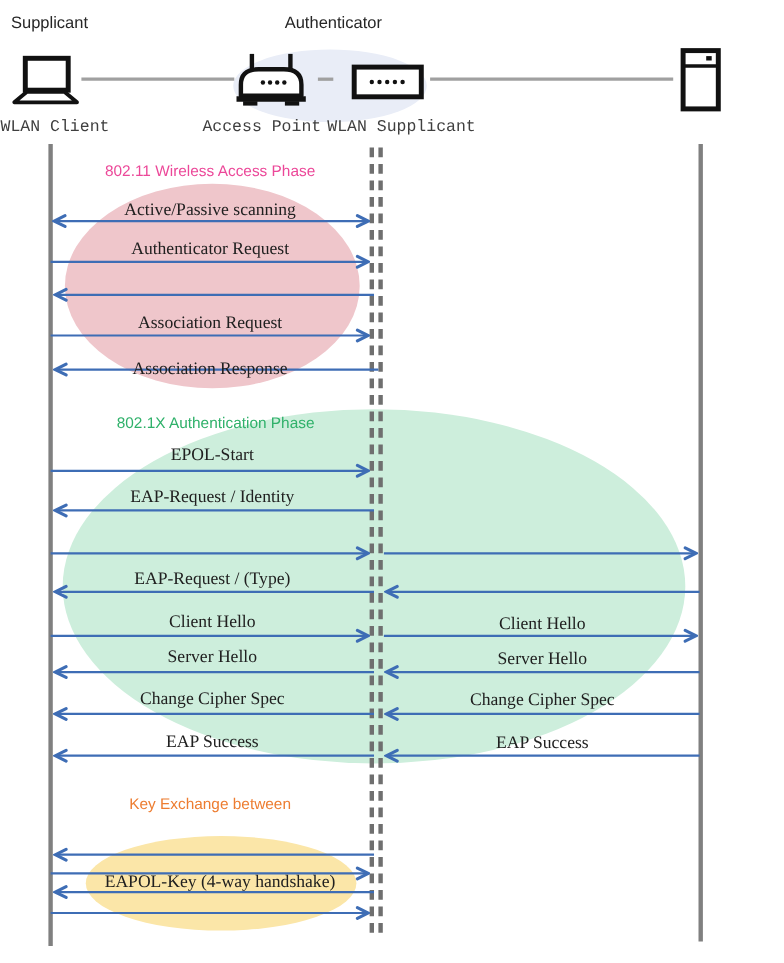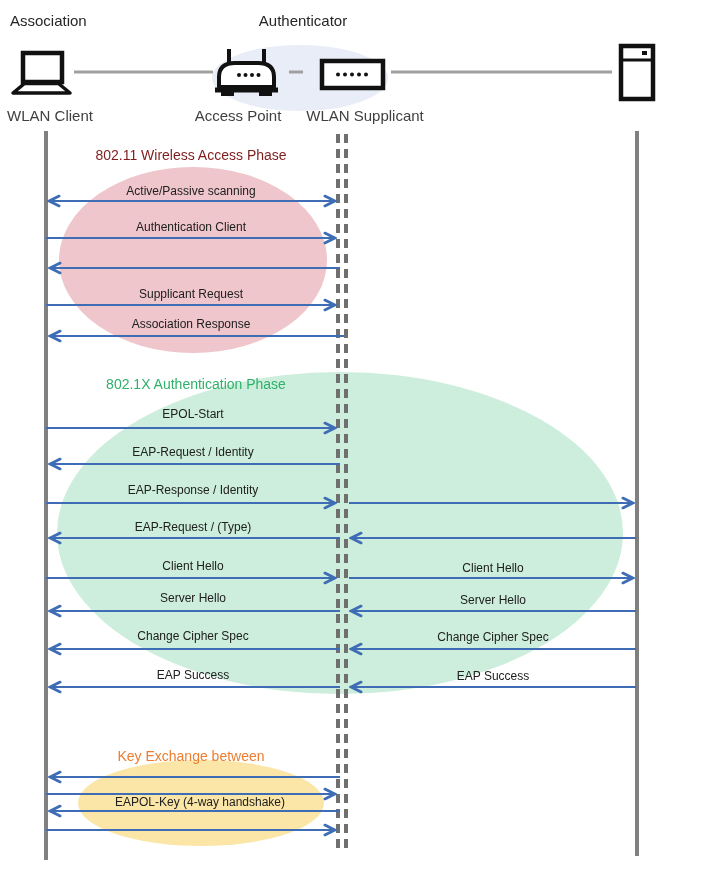--- a/index.html
+++ b/index.html
@@ -4,24 +4,24 @@
 <style>
   html,body{margin:0;padding:0;background:#fff;}
   .canvas{
     position:relative;width:713px;height:875px;background:#fff;overflow:hidden;
     font-family:"Liberation Sans", sans-serif;
   }
   .canvas svg{position:absolute;left:0;top:0;}
   .txt{position:absolute;white-space:nowrap;transform:translateX(-50%);}
   .role{font-size:15px;color:#262626;height:18px;line-height:18px;}
   .role-left{transform:none;}
-  .node-label{font-size:15px;color:#3F3F3F;height:18px;line-height:18px;}
-  .msg{font-size:12px;color:#202020;height:18px;line-height:18px;}
+  .node-label{font-size:15px;color:#3F3F3F;height:18px;line-height:18px;font-family:Liberation Mono, monospace;}
+  .msg{font-size:16px;color:#202020;height:18px;line-height:18px;font-family:Liberation Serif, serif;}
   .phase-title{font-size:14px;height:19px;line-height:19px;}
-  .p1{color:#7f1d1d;}
+  .p1{color:#ec4899;}
   .p2{color:#2FB16A;text-align:right;}
   .p3{color:#ED7D31;text-align:center;}
 </style>
 </head>
 <body>
 
 <div class="canvas">
 
   <svg width="713" height="875" viewBox="0 0 713 875">
     <defs>
@@ -108,44 +108,43 @@
       <line x1="636" y1="649" x2="352" y2="649" marker-end="url(#ah)"></line>
       <line x1="636" y1="687" x2="352" y2="687" marker-end="url(#ah)"></line>
 
       <line x1="340" y1="777" x2="51" y2="777" marker-end="url(#ah)"></line>
       <line x1="46" y1="794" x2="334" y2="794" marker-end="url(#ah)"></line>
       <line x1="340" y1="811" x2="51" y2="811" marker-end="url(#ah)"></line>
       <line x1="46" y1="830" x2="334" y2="830" marker-end="url(#ah)"></line>
     </g>
   </svg>
 
-  <div class="txt role role-left" style="left:10px;top:12px;">Association</div>
+  <div class="txt role role-left" style="left:10px;top:12px;">Supplicant</div>
   <div class="txt role" style="left:303px;top:12px;">Authenticator</div>
 
   <div class="txt node-label" style="left:50px;top:107px;">WLAN Client</div>
   <div class="txt node-label" style="left:238px;top:107px;">Access Point</div>
   <div class="txt node-label" style="left:365px;top:107px;">WLAN Supplicant</div>
 
   <div class="txt phase-title p1" style="left:191px;top:146px;">802.11 Wireless Access Phase</div>
   <div class="txt msg" style="left:191px;top:182px;">Active/Passive scanning</div>
-  <div class="txt msg" style="left:191px;top:218px;">Authentication Client</div>
-  <div class="txt msg" style="left:191px;top:285px;">Supplicant Request</div>
-  <div class="txt msg" style="left:191px;top:315px;">Association Response</div>
+  <div class="txt msg" style="left:191px;top:218px;">Authenticator Request</div>
+  <div class="txt msg" style="left:191px;top:285px;">Association Request</div>
+  <div class="txt msg" style="left:191px;top:327px;">Association Response</div>
 
   <div class="txt phase-title p2" style="left:196px;top:375px;">802.1X Authentication Phase</div>
   <div class="txt msg" style="left:193px;top:405px;">EPOL-Start</div>
   <div class="txt msg" style="left:193px;top:443px;">EAP-Request / Identity</div>
-  <div class="txt msg" style="left:193px;top:481px;">EAP-Response / Identity</div>
   <div class="txt msg" style="left:193px;top:518px;">EAP-Request / (Type)</div>
   <div class="txt msg" style="left:193px;top:557px;">Client Hello</div>
   <div class="txt msg" style="left:193px;top:589px;">Server Hello</div>
   <div class="txt msg" style="left:193px;top:627px;">Change Cipher Spec</div>
   <div class="txt msg" style="left:193px;top:666px;">EAP Success</div>
 
   <div class="txt msg" style="left:493px;top:559px;">Client Hello</div>
   <div class="txt msg" style="left:493px;top:591px;">Server Hello</div>
   <div class="txt msg" style="left:493px;top:628px;">Change Cipher Spec</div>
   <div class="txt msg" style="left:493px;top:667px;">EAP Success</div>
 
-  <div class="txt phase-title p3" style="left:191px;top:747px;">Key Exchange between</div>
+  <div class="txt phase-title p3" style="left:191px;top:721px;">Key Exchange between</div>
   <div class="txt msg" style="left:200px;top:793px;">EAPOL-Key (4-way handshake)</div>
 
 </div>
 
 </body></html>

